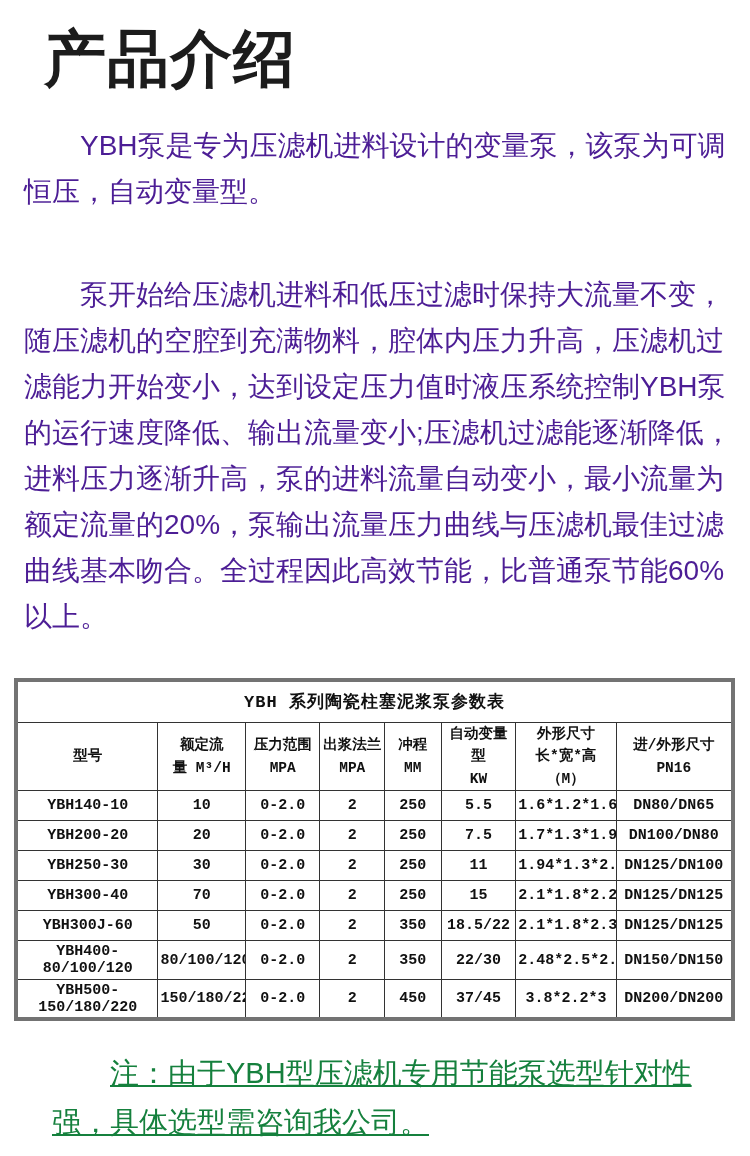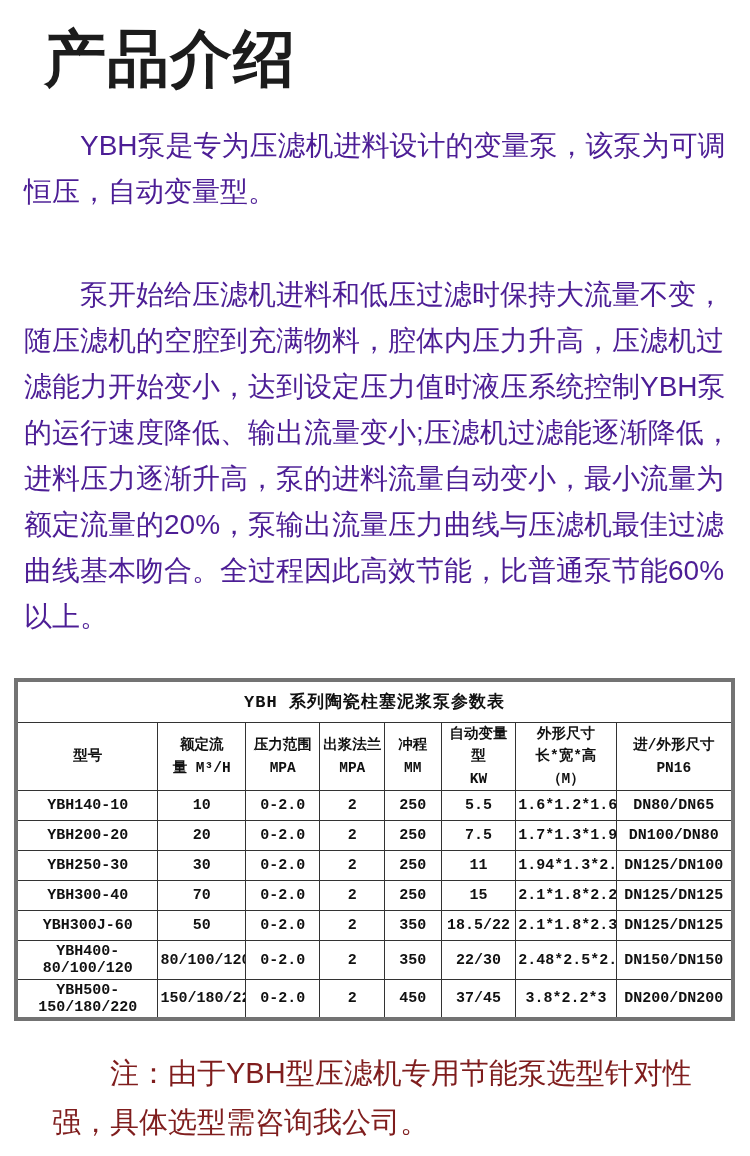--- a/index.html
+++ b/index.html
@@ -68,22 +68,23 @@
   .spec-table tbody tr { height: 30px; }
   .spec-table tbody tr:nth-child(6),
   .spec-table tbody tr:nth-child(7) { height: 39px; }
   .spec-table tbody td { font-size: 15px; }
 
   .note-text {
     margin: 28px 10px 0 28px;
     font-size: 29px;
     line-height: 49px;
     text-indent: 2em;
-    color: #7f1d1d;
+    color: #15803d;
     line-break: strict;
+    text-decoration: underline;
   }
 </style>
 </head>
 <body>
 
 <div class="page">
 
   <h1 class="page-title">产品介绍</h1>
 
   <p class="body-text para-1">YBH泵是专为压滤机进料设计的变量泵，该泵为可调恒压，自动变量型。</p>

